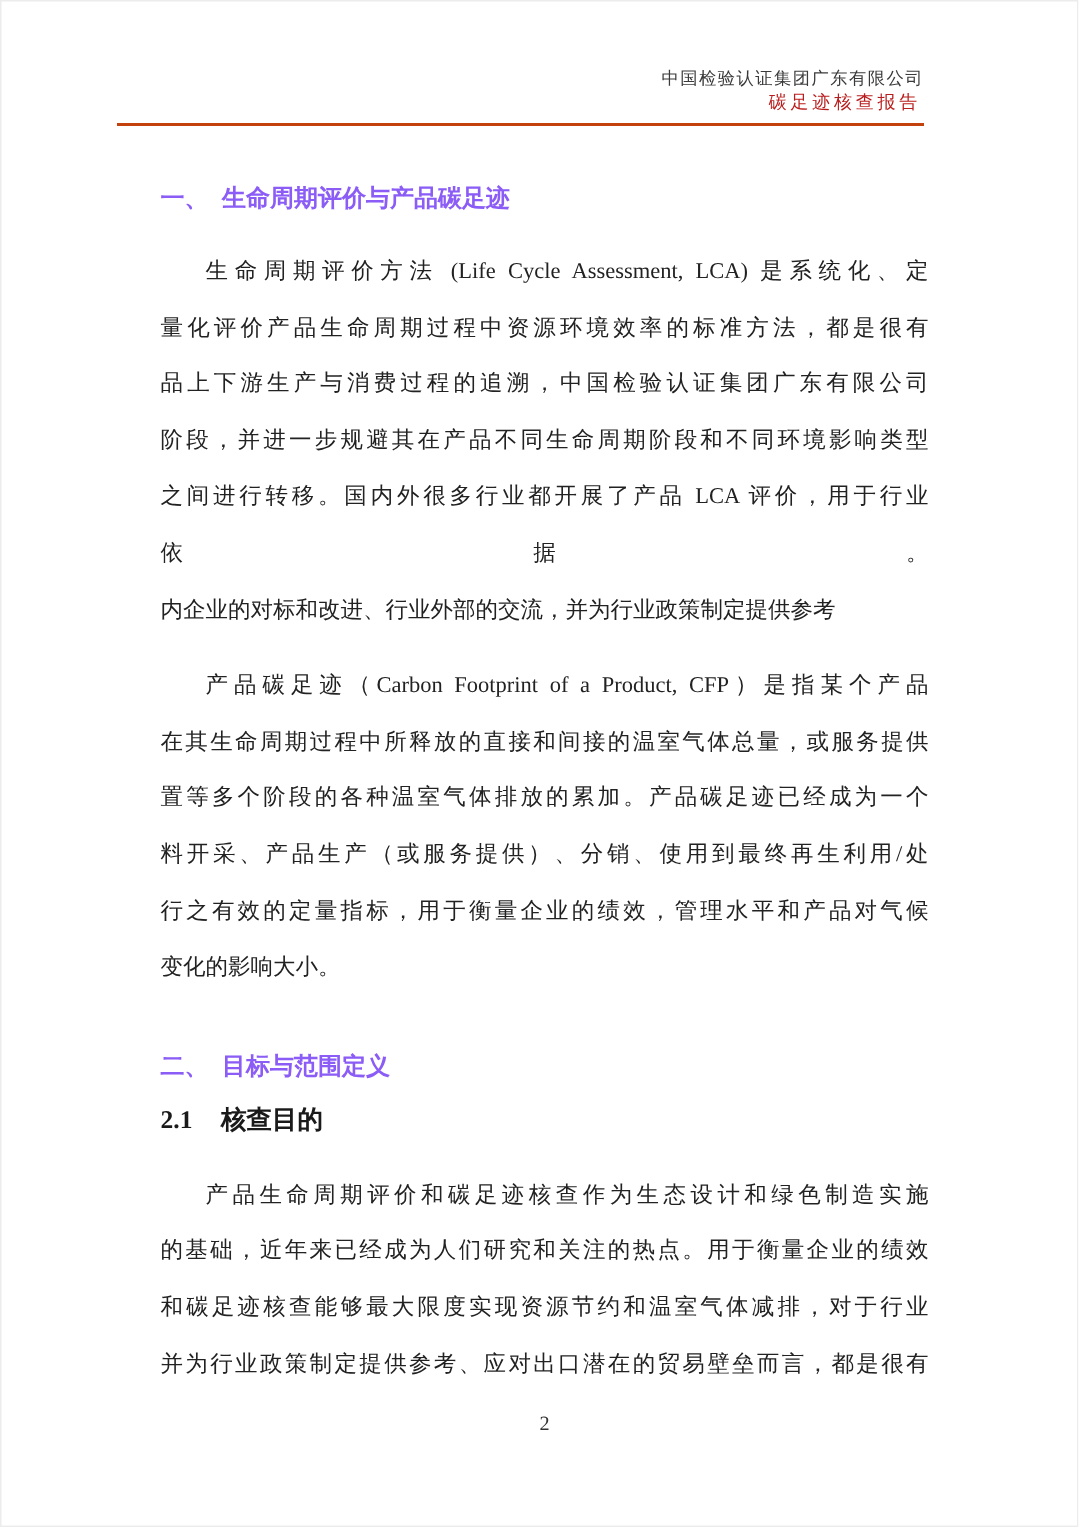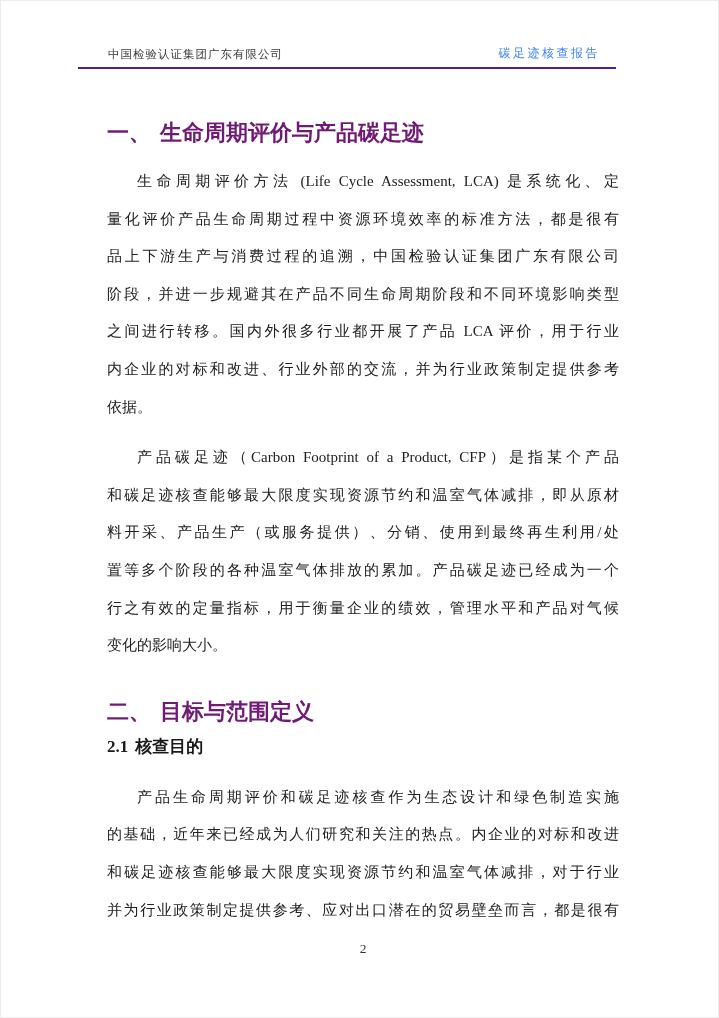--- a/index.html
+++ b/index.html
@@ -19,71 +19,72 @@
     font-family: "Liberation Serif", "DejaVu Serif", serif;
     color: #222222;
   }
 
   
   .page-header {
     position: absolute;
     top: 44px;
     left: 77px;
     width: 538px;
-    border-bottom: 2px solid #4c1d95;
+    border-bottom: 2px solid #c2410c;
     padding-bottom: 5px;
     display: flex;
     justify-content: space-between;
     align-items: flex-end;
+    flex-direction: column;
   }
   .page-header .hdr-left {
     margin-left: 30px;
     font-size: 11.5px;
     letter-spacing: 1px;
     color: #3a3a3a;
   }
   .page-header .hdr-right {
-    margin-right: 16px;
+    margin-right: 2px;
     font-size: 12px;
     letter-spacing: 2.5px;
-    color: #3b82f6;
+    color: #b91c1c;
   }
 
   
   .content {
     position: absolute;
     top: 0;
     left: 106px;
     width: 512px;
     padding-top: 119px;
     box-sizing: content-box;
   }
 
   .h-sec {
     font-family: "Liberation Sans", "DejaVu Sans", sans-serif;
     font-weight: bold;
-    font-size: 22px;
+    font-size: 16px;
     line-height: 26px;
-    color: #701a75;
+    color: #8b5cf6;
     white-space: nowrap;
   }
   .h-sec .sec-no {
     display: inline-block;
     margin-right: 9px;
   }
   .h-sub {
     font-weight: bold;
     font-size: 17px;
     line-height: 24px;
     color: #1a1a1a;
     white-space: nowrap;
   }
   .h-sub .sub-no {
     font-family: "Liberation Serif", "DejaVu Serif", serif;
-    margin-right: 7px;
+    margin-right: 19px;
   }
   .h-sub .sub-title {
     font-family: "Liberation Sans", "DejaVu Sans", sans-serif;
   }
 
   .para { margin: 0; }
   .para .line {
     height: 37.6px;
     line-height: 37.6px;
     font-size: 15px;
@@ -125,44 +126,44 @@
     <div class="h-sec">
       <span class="sec-no">一、</span><span>生命周期评价与产品碳足迹</span>
     </div>
 
     <div class="para para-end mt-p1">
         <div class="line">生命周期评价方法 (Life Cycle Assessment, LCA) 是系统化、定</div>
         <div class="line">量化评价产品生命周期过程中资源环境效率的标准方法，都是很有</div>
         <div class="line">品上下游生产与消费过程的追溯，中国检验认证集团广东有限公司</div>
         <div class="line">阶段，并进一步规避其在产品不同生命周期阶段和不同环境影响类型</div>
         <div class="line">之间进行转移。国内外很多行业都开展了产品 LCA 评价，用于行业</div>
+        <div class="line">依据。</div>
         <div class="line">内企业的对标和改进、行业外部的交流，并为行业政策制定提供参考</div>
-        <div class="line">依据。</div>
       </div>
 
     <div class="para para-end mt-p2">
         <div class="line">产品碳足迹（Carbon Footprint of a Product, CFP）是指某个产品</div>
-        <div class="line">和碳足迹核查能够最大限度实现资源节约和温室气体减排，即从原材</div>
+        <div class="line">在其生命周期过程中所释放的直接和间接的温室气体总量，或服务提供</div>
+        <div class="line">置等多个阶段的各种温室气体排放的累加。产品碳足迹已经成为一个</div>
         <div class="line">料开采、产品生产（或服务提供）、分销、使用到最终再生利用/处</div>
-        <div class="line">置等多个阶段的各种温室气体排放的累加。产品碳足迹已经成为一个</div>
         <div class="line">行之有效的定量指标，用于衡量企业的绩效，管理水平和产品对气候</div>
         <div class="line">变化的影响大小。</div>
       </div>
 
     <div class="h-sec mt-h2">
       <span class="sec-no">二、</span><span>目标与范围定义</span>
     </div>
 
     <div class="h-sub mt-h21">
       <span class="sub-no">2.1</span><span class="sub-title">核查目的</span>
     </div>
 
     <div class="para mt-p3">
         <div class="line">产品生命周期评价和碳足迹核查作为生态设计和绿色制造实施</div>
-        <div class="line">的基础，近年来已经成为人们研究和关注的热点。内企业的对标和改进</div>
+        <div class="line">的基础，近年来已经成为人们研究和关注的热点。用于衡量企业的绩效</div>
         <div class="line">和碳足迹核查能够最大限度实现资源节约和温室气体减排，对于行业</div>
         <div class="line">并为行业政策制定提供参考、应对出口潜在的贸易壁垒而言，都是很有</div>
       </div>
 
     <div class="page-footer">
       <span>2</span>
     </div>
 
   </div>
 

